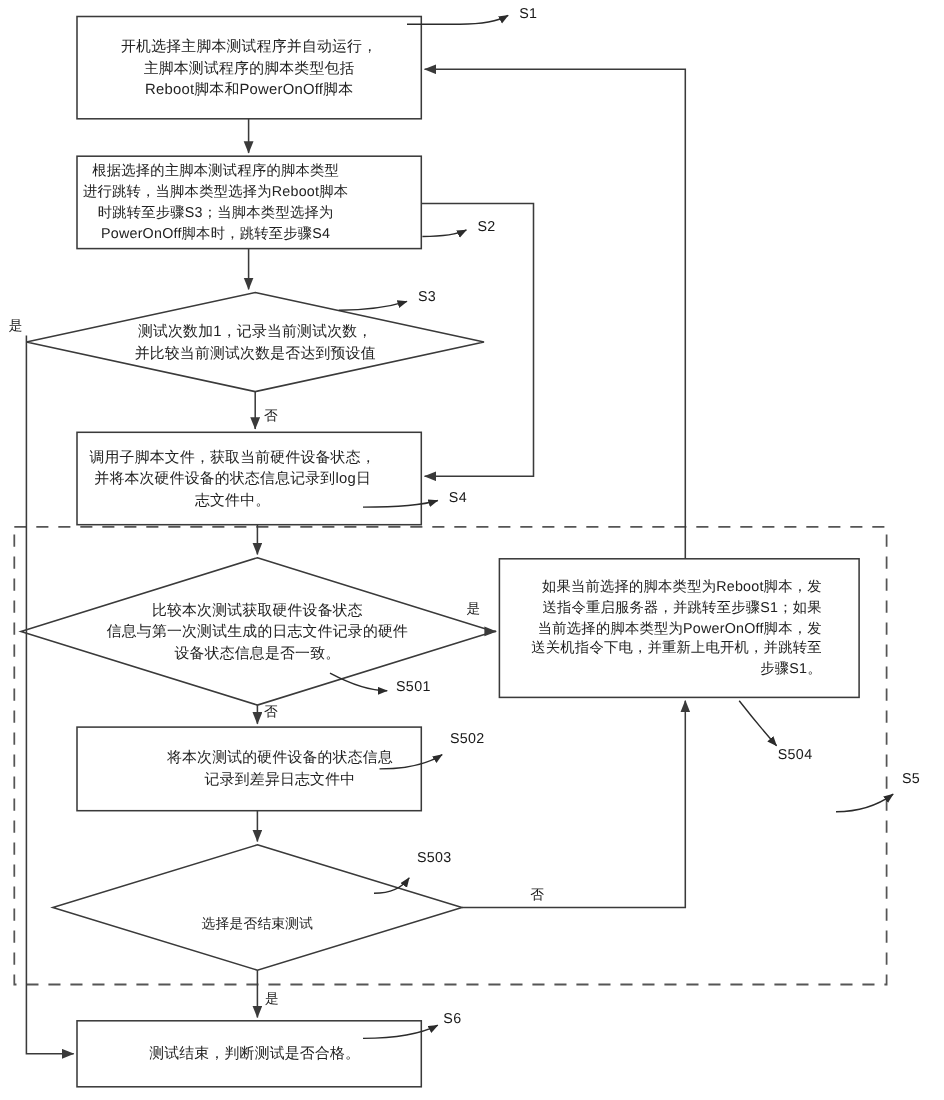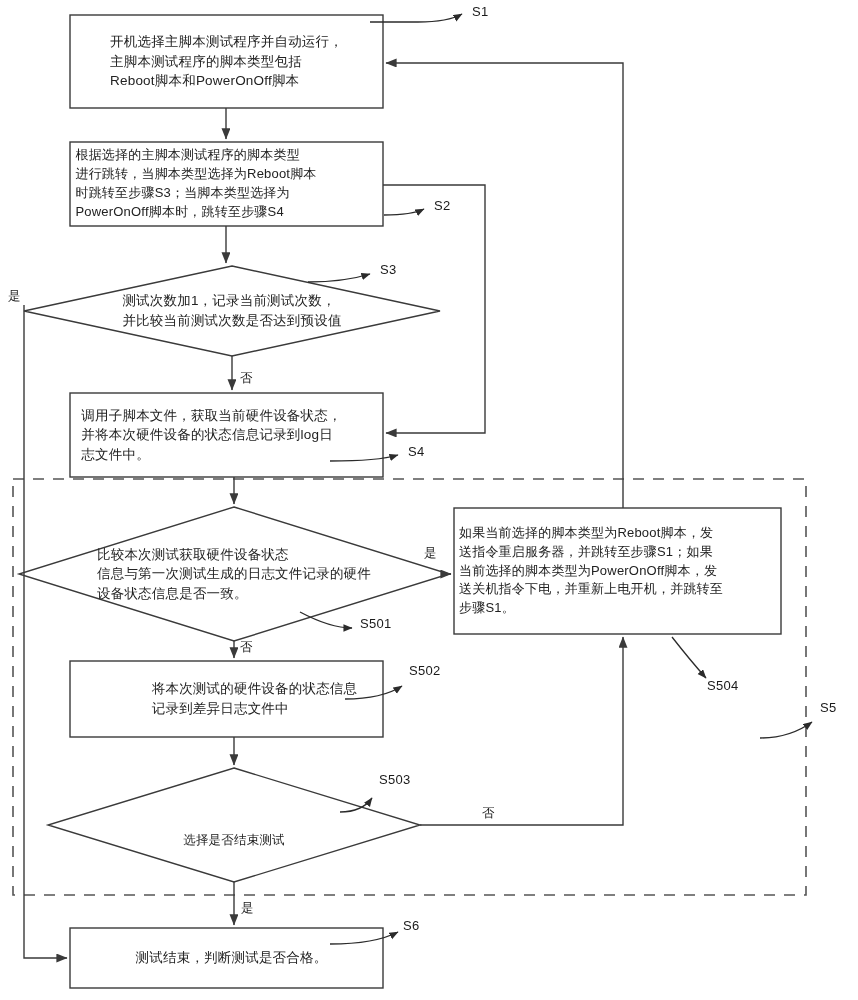--- a/index.html
+++ b/index.html
@@ -20,30 +20,32 @@
     left: 0;
     top: 0;
     width: 858px;
     height: 1000px;
   }
   .node-text {
     position: absolute;
     display: flex;
     align-items: center;
     justify-content: center;
+    text-align: center;
     color: #222;
     font-size: 13.5px;
     line-height: 1.45;
     white-space: pre-line;
     letter-spacing: 0.2px;
     pointer-events: none;
   }
   .node-text.left-align {
     justify-content: flex-start;
-    text-align: left;
+    text-align: right;
+    margin-left: 24px;
   }
   .step-label {
     position: absolute;
     color: #1a1a1a;
     font-size: 13px;
     letter-spacing: 0.3px;
   }
   .edge-label {
     position: absolute;
     color: #1a1a1a;

